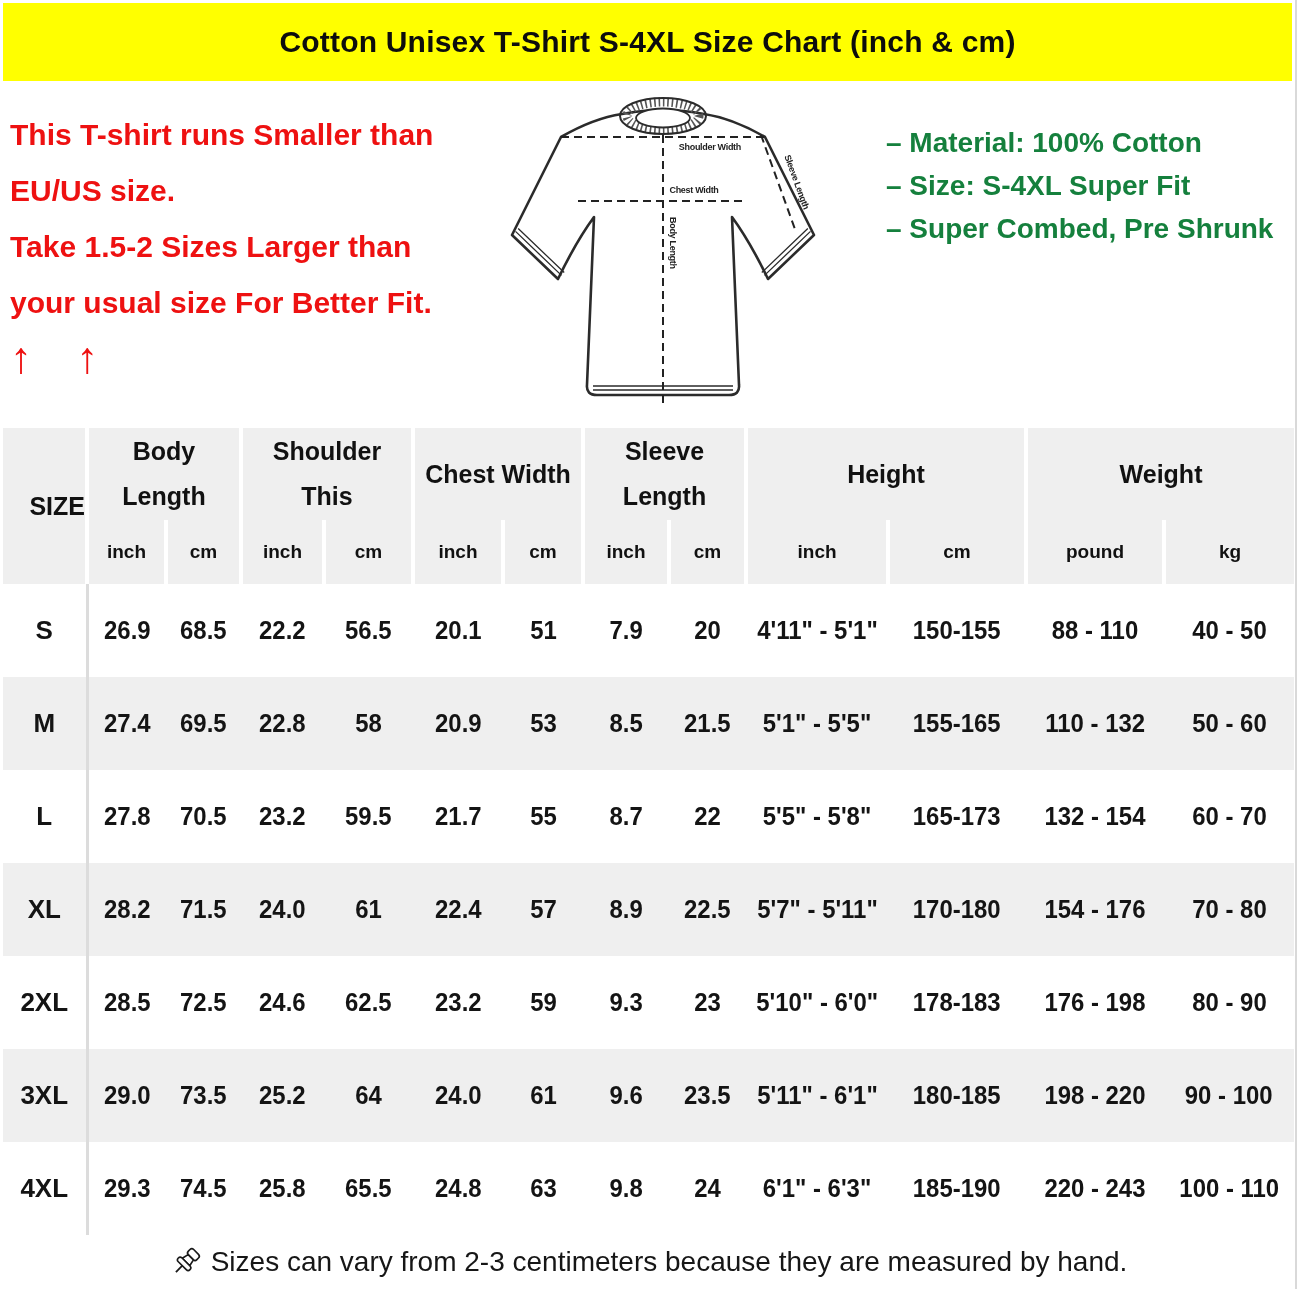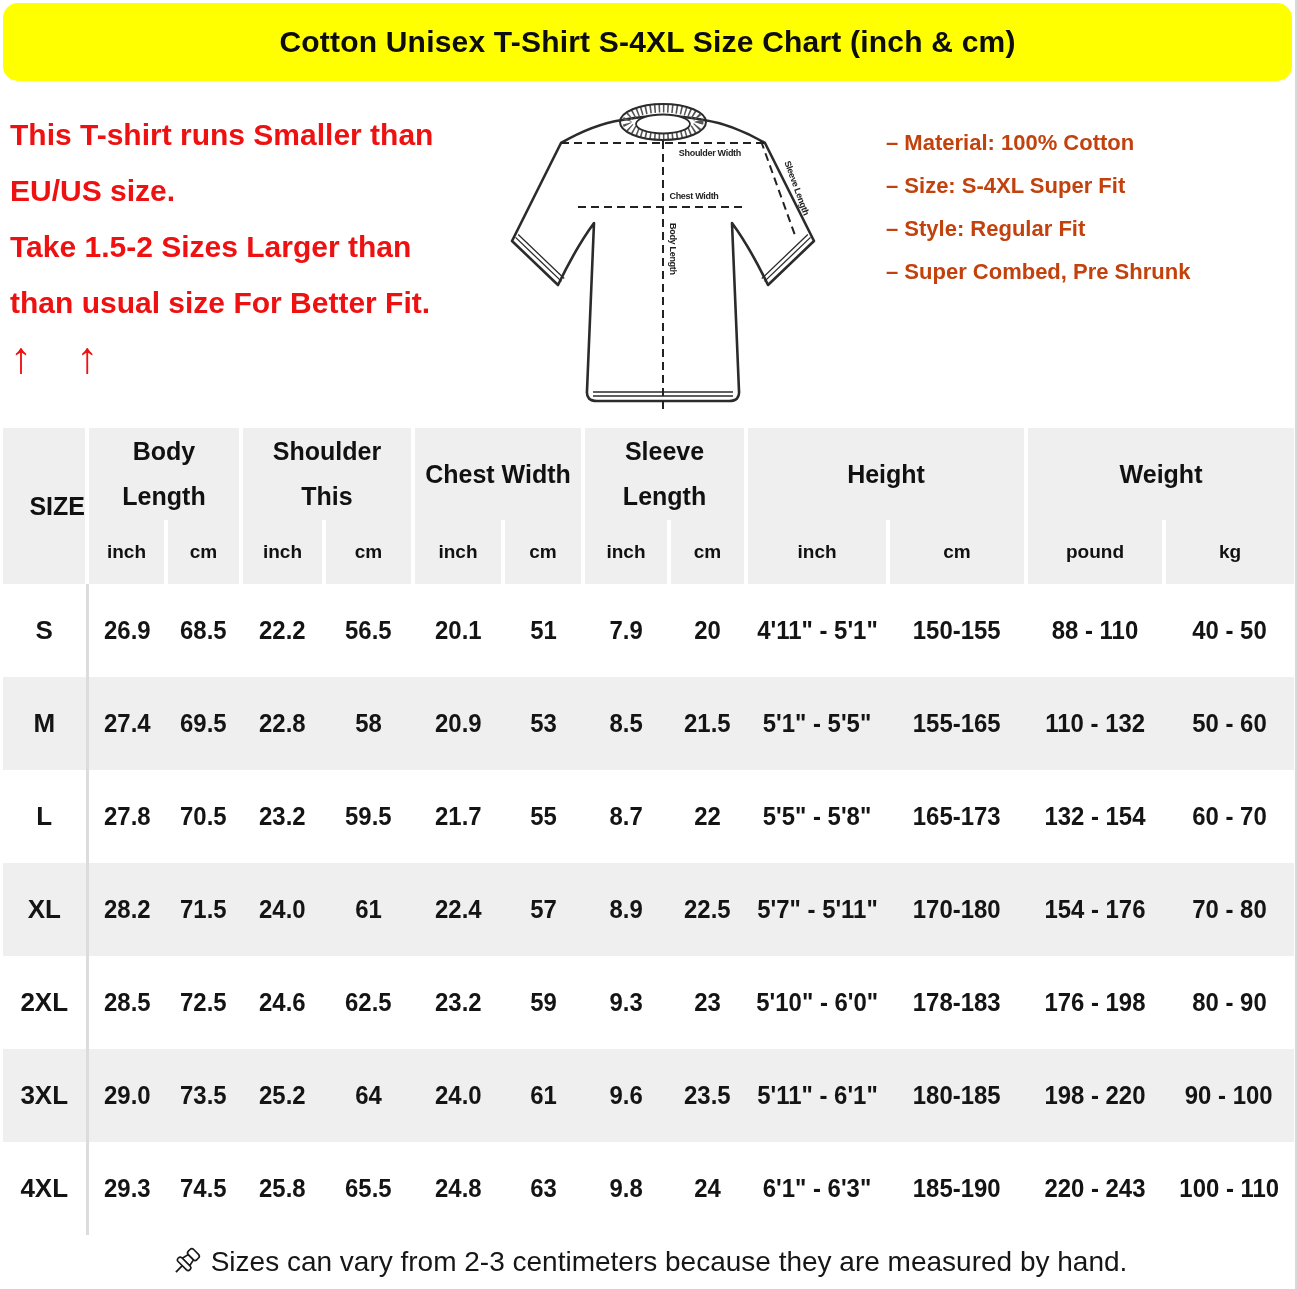--- a/index.html
+++ b/index.html
@@ -2,31 +2,31 @@
 <html><head>
 <meta charset="utf-8">
 <style>
   html,body{margin:0;padding:0;background:#fff;}
   .page{position:relative;width:1297px;height:1289px;background:#fff;box-sizing:border-box;
         border-right:2px solid #d9d9d9;overflow:hidden;
         font-family:"Liberation Sans","DejaVu Sans",sans-serif;color:#141414;}
 
   
   .banner{margin:3px 3px 0 3px;height:78px;background:#ffff00;
-          display:flex;align-items:center;justify-content:center;border-radius:15px;}
+          display:flex;align-items:center;justify-content:center;}
   .banner h1{margin:0;font-size:30px;font-weight:bold;color:#0d0d0d;letter-spacing:.2px;}
 
   
   .info{position:relative;height:347px;padding-left:48px;}
   .fit-note{position:absolute;left:10px;top:26px;color:#ee1111;font-weight:bold;
             font-size:30px;line-height:56px;white-space:nowrap;}
   .fit-note .arrows{font-size:44px;line-height:54px;letter-spacing:16px;}
-  .tshirt{position:absolute;left:498px;top:14px;width:330px;height:330px;}
+  .tshirt{position:absolute;left:498px;top:8px;width:330px;height:330px;}
   .specs{position:absolute;left:886px;top:40px;margin:0;padding:0;list-style:none;
-         font-size:22px;font-weight:bold;line-height:43px;color:#c2410c;white-space:nowrap;}
+         font-size:28px;font-weight:bold;line-height:43px;color:#15803d;white-space:nowrap;}
 
   
   table{width:1291px;margin:0 3px;border-collapse:collapse;table-layout:fixed;}
   thead th{background:#efefef;font-weight:bold;color:#111;padding:0;}
   .group-row th{height:92px;font-size:25px;line-height:45px;}
   .unit-row th{height:64px;font-size:19px;}
   th.group,th.unit{border-left:4px solid #fff;}
   th.size-h{font-size:25px;text-align:right;}
   tbody td{height:93px;text-align:center;font-size:26px;font-weight:bold;color:#141414;padding:0;}
   tbody tr:nth-child(even){background:#efefef;}
@@ -54,21 +54,21 @@
     <h1>Cotton Unisex T-Shirt S-4XL Size Chart (inch &amp; cm)</h1>
   </header>
 
   <section class="info">
 
     <div class="fit-note">
       <div>
           <div>This T-shirt runs Smaller than</div>
           <div>EU/US size.</div>
           <div>Take 1.5-2 Sizes Larger than</div>
-          <div>than usual size For Better Fit.</div>
+          <div>your usual size For Better Fit.</div>
         </div>
       <div class="arrows">↑ ↑</div>
     </div>
 
     <figure class="tshirt" style="margin:0;">
       <svg viewBox="0 0 330 330" width="330" height="330">
 
         <path class="ol" d="M124 25 C104 28 82 37 63 48 L14 146 L60 190
                  C73 163 85 143 96 128 L89 296 Q88 306 99 306 L231 306 Q242 306 241 296
                  L234 128 C245 143 257 163 270 190 L316 146 L267 48
@@ -95,23 +95,20 @@
     </figure>
 
     <ul class="specs">
         <li>
           <div>– Material: 100% Cotton</div>
         </li>
         <li>
         </li>
         <li>
           <div>– Size: S-4XL Super Fit</div>
-        </li>
-        <li>
-          <div>– Style: Regular Fit</div>
         </li>
         <li>
           <div>– Super Combed, Pre Shrunk</div>
         </li>
       </ul>
 
   </section>
 
   <table>
     <colgroup>

